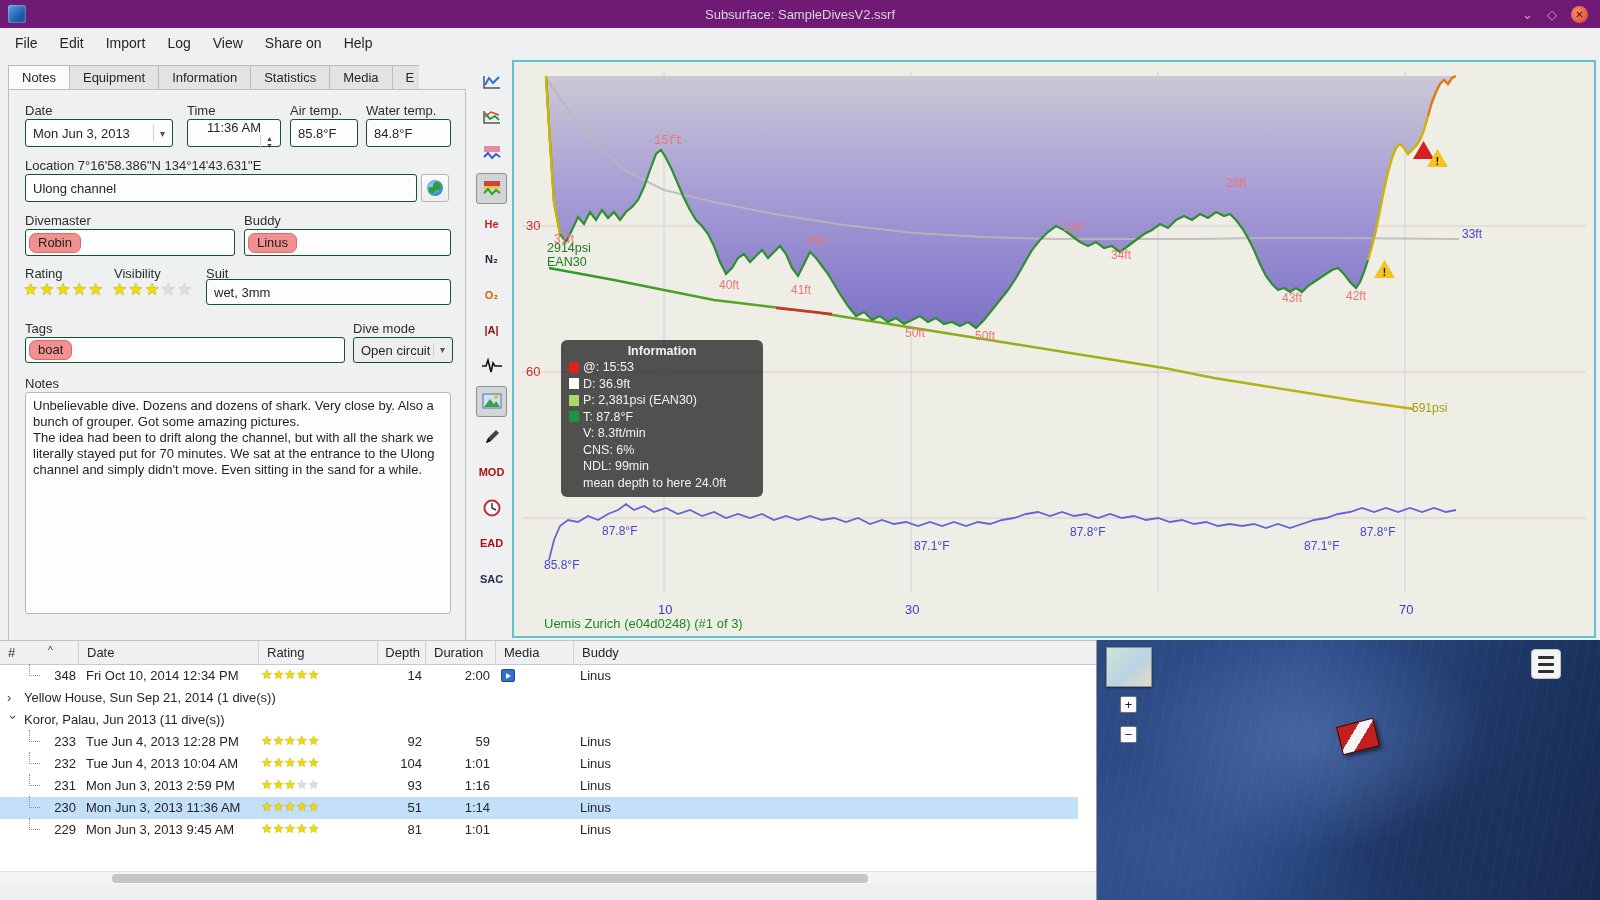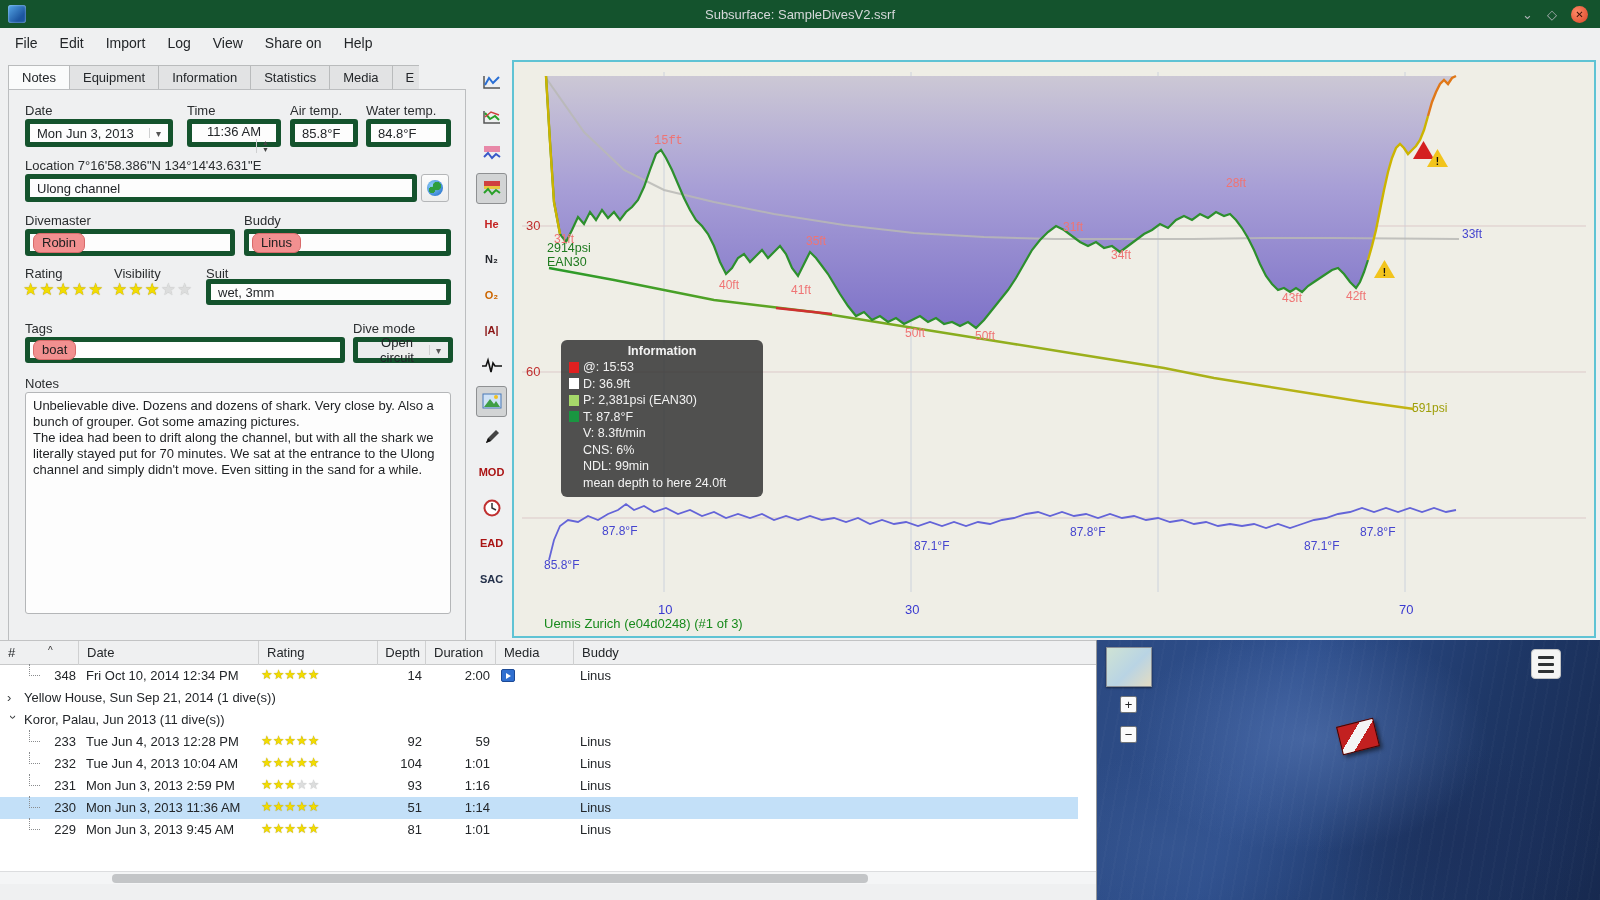--- a/index.html
+++ b/index.html
@@ -1,20 +1,20 @@
 <!DOCTYPE html>
 <html><head>
 <meta charset="utf-8">
 <style>
   * { margin:0; padding:0; box-sizing:border-box; }
   html,body { width:1600px; height:900px; overflow:hidden; background:#eff0f1;
               font-family:"Liberation Sans", sans-serif; color:#232629; }
 
   
-  .titlebar{position:absolute;left:0;top:0;width:1600px;height:28px;background:#14532d;
+  .titlebar{position:absolute;left:0;top:0;width:1600px;height:28px;background:#701a75;
             display:flex;align-items:center;color:#d6d8da;font-size:13px;}
   .app-icon{width:18px;height:18px;margin-left:8px;border-radius:3px;
             background:linear-gradient(135deg,#57a8e8 0%,#1c55a0 70%);
             box-shadow:inset 0 0 2px #bfe0ff;}
   .tb-title{position:absolute;left:0;right:0;text-align:center;pointer-events:none;}
   .win-controls{margin-left:auto;display:flex;align-items:center;gap:14px;padding-right:12px;z-index:2;}
   .wc{color:#aeb2b6;font-size:13px;cursor:default;}
   .wc.close{width:17px;height:17px;border-radius:50%;font-size:10px;line-height:17px;text-align:center;
             color:#3d0e06;background:radial-gradient(circle at 35% 35%, #ff8a66,#d84327);}
 
@@ -30,22 +30,22 @@
        border:1px solid #b9bbbc;border-right:none;white-space:nowrap;}
   .tab:last-of-type{max-width:20px;overflow:hidden;}
   .tab.active{background:#fafbfb;border-bottom:1px solid #fafbfb;}
   .tab-scroll{position:absolute;right:0;bottom:1px;display:flex;}
   .tsb{width:14px;height:23px;border:1px solid #b9bbbc;background:#e2e3e4;font-size:11px;
        text-align:center;line-height:22px;}
   .tsb.dis{color:#9aa0a4;}
   .form-area{position:absolute;left:0;top:25px;width:458px;height:553px;background:#eff0f1;
              border:1px solid #bcbec0;}
   .flabel{position:absolute;font-size:13px;color:#2a2d2f;}
-  .field{position:absolute;background:#fdfdfd;border:5px solid #14532d;border-radius:3px;
-         font-size:13px;display:flex;align-items:center;padding:0 7px;text-align:center;}
+  .field{position:absolute;background:#fdfdfd;border:1px solid #14532d;border-radius:3px;
+         font-size:13px;display:flex;align-items:center;padding:0 7px;}
   .combo .arrow{margin-left:auto;color:#555;font-size:10px;border-left:1px solid #cfd0d1;
                 padding-left:6px;height:60%;display:flex;align-items:center;}
   .spin{flex-direction:column;}
   .spin .updown{margin-left:auto;display:flex;flex-direction:column;font-size:7px;color:#444;line-height:7px;
                 border-left:1px solid #cfd0d1;padding-left:5px;}
   .chip{display:inline-block;background:#f29090;border:1px solid #d86a6a;border-radius:7px;
         padding:0 8px;font-size:13px;line-height:18px;color:#202020;}
   .globe-btn{position:absolute;width:28px;height:28px;border:1px solid #b4b6b8;border-radius:3px;
              background:linear-gradient(#fcfcfc,#eceded);display:flex;align-items:center;justify-content:center;}
   .globe{width:16px;height:16px;border-radius:50%;

